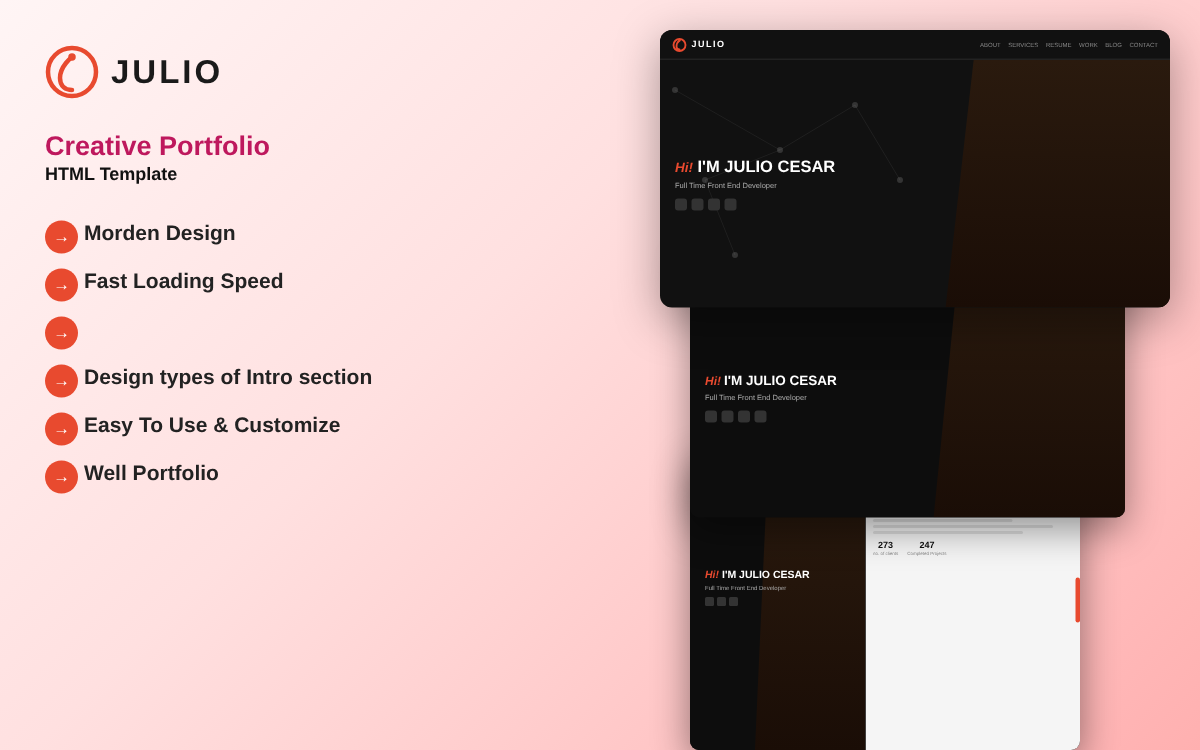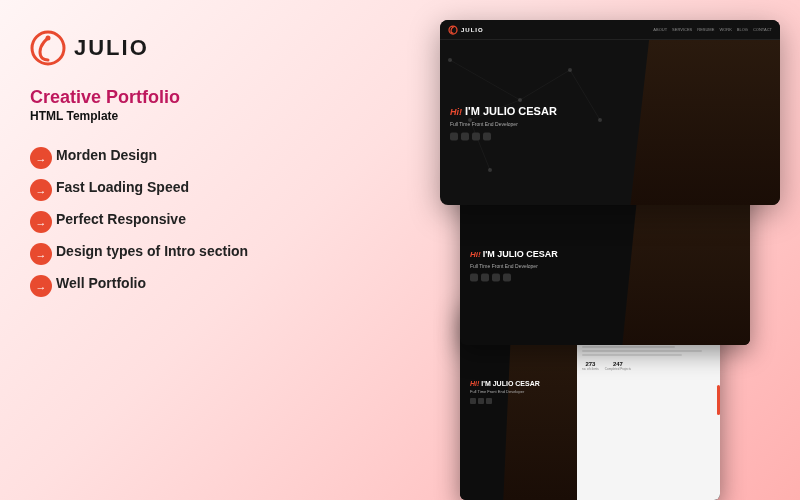--- a/index.html
+++ b/index.html
@@ -344,25 +344,28 @@
     <li class="feature-item">
       <span class="arrow-icon"></span>
       <span class="feature-text">Morden Design</span>
     </li>
     <li class="feature-item">
       <span class="arrow-icon"></span>
       <span class="feature-text">Fast Loading Speed</span>
     </li>
     <li class="feature-item">
       <span class="arrow-icon"></span>
-      <span class="feature-text">Perfect Responsive</span>
     </li>
     <li class="feature-item">
       <span class="arrow-icon"></span>
       <span class="feature-text">Design types of Intro section</span>
+    </li>
+    <li class="feature-item">
+      <span class="arrow-icon"></span>
+      <span class="feature-text">Easy To Use &amp; Customize</span>
     </li>
     <li class="feature-item">
       <span class="arrow-icon"></span>
       <span class="feature-text">Well Portfolio</span>
     </li>
   </ul>
 </div>
 
 <div class="mockups-area">
 

